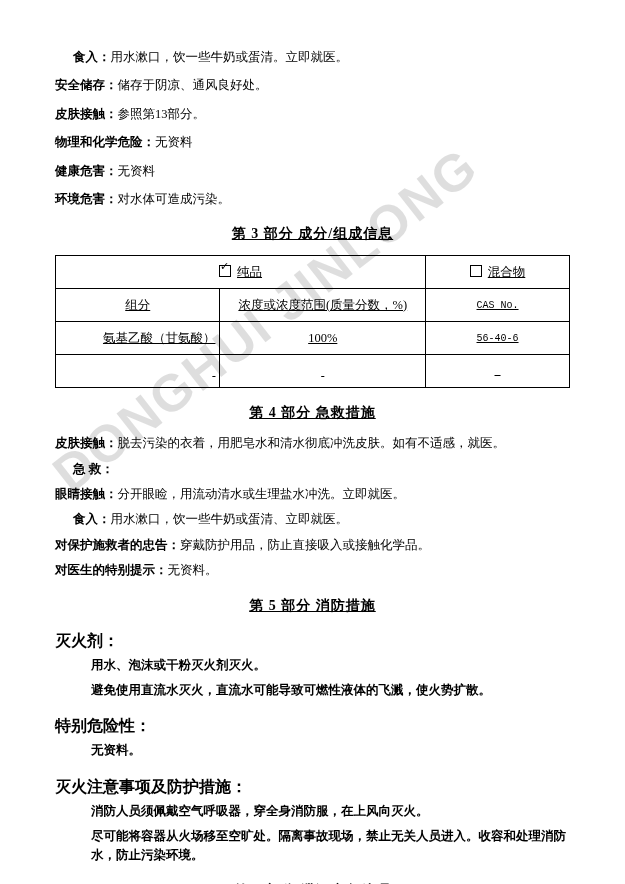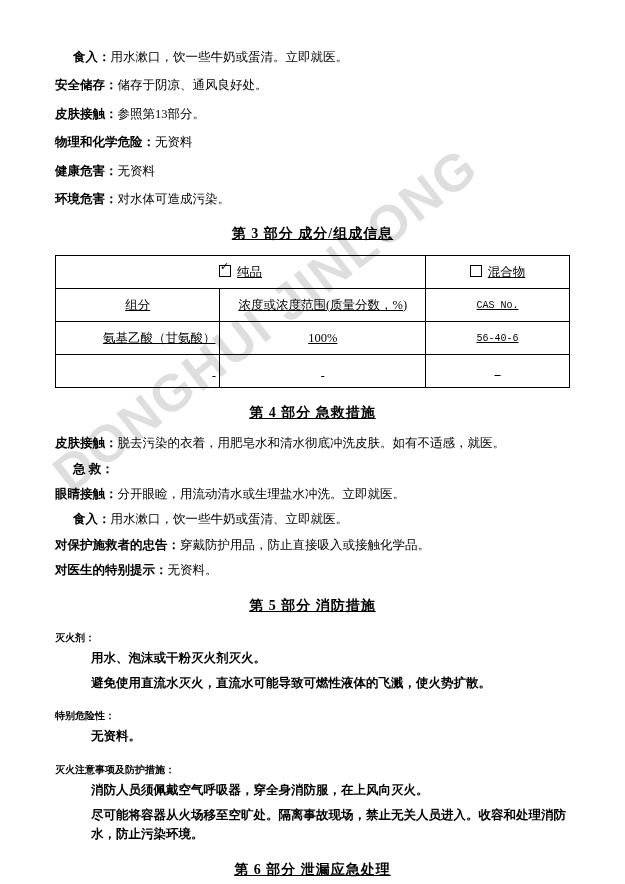--- a/index.html
+++ b/index.html
@@ -108,21 +108,21 @@
     left: 0px;
     top: -5px;
     font-size: 11px;
     line-height: 11px;
   }
   .mono {
     font-family: "Liberation Mono", "DejaVu Sans Mono", monospace;
     font-size: 10px;
   }
   .sub-head {
-    font-size: 10px;
+    font-size: 16px;
     font-weight: bold;
     margin: 16px 0 4px 0;
   }
 </style>
 </head>
 <body>
 
 <div class="page">
 
   <div class="watermark">

